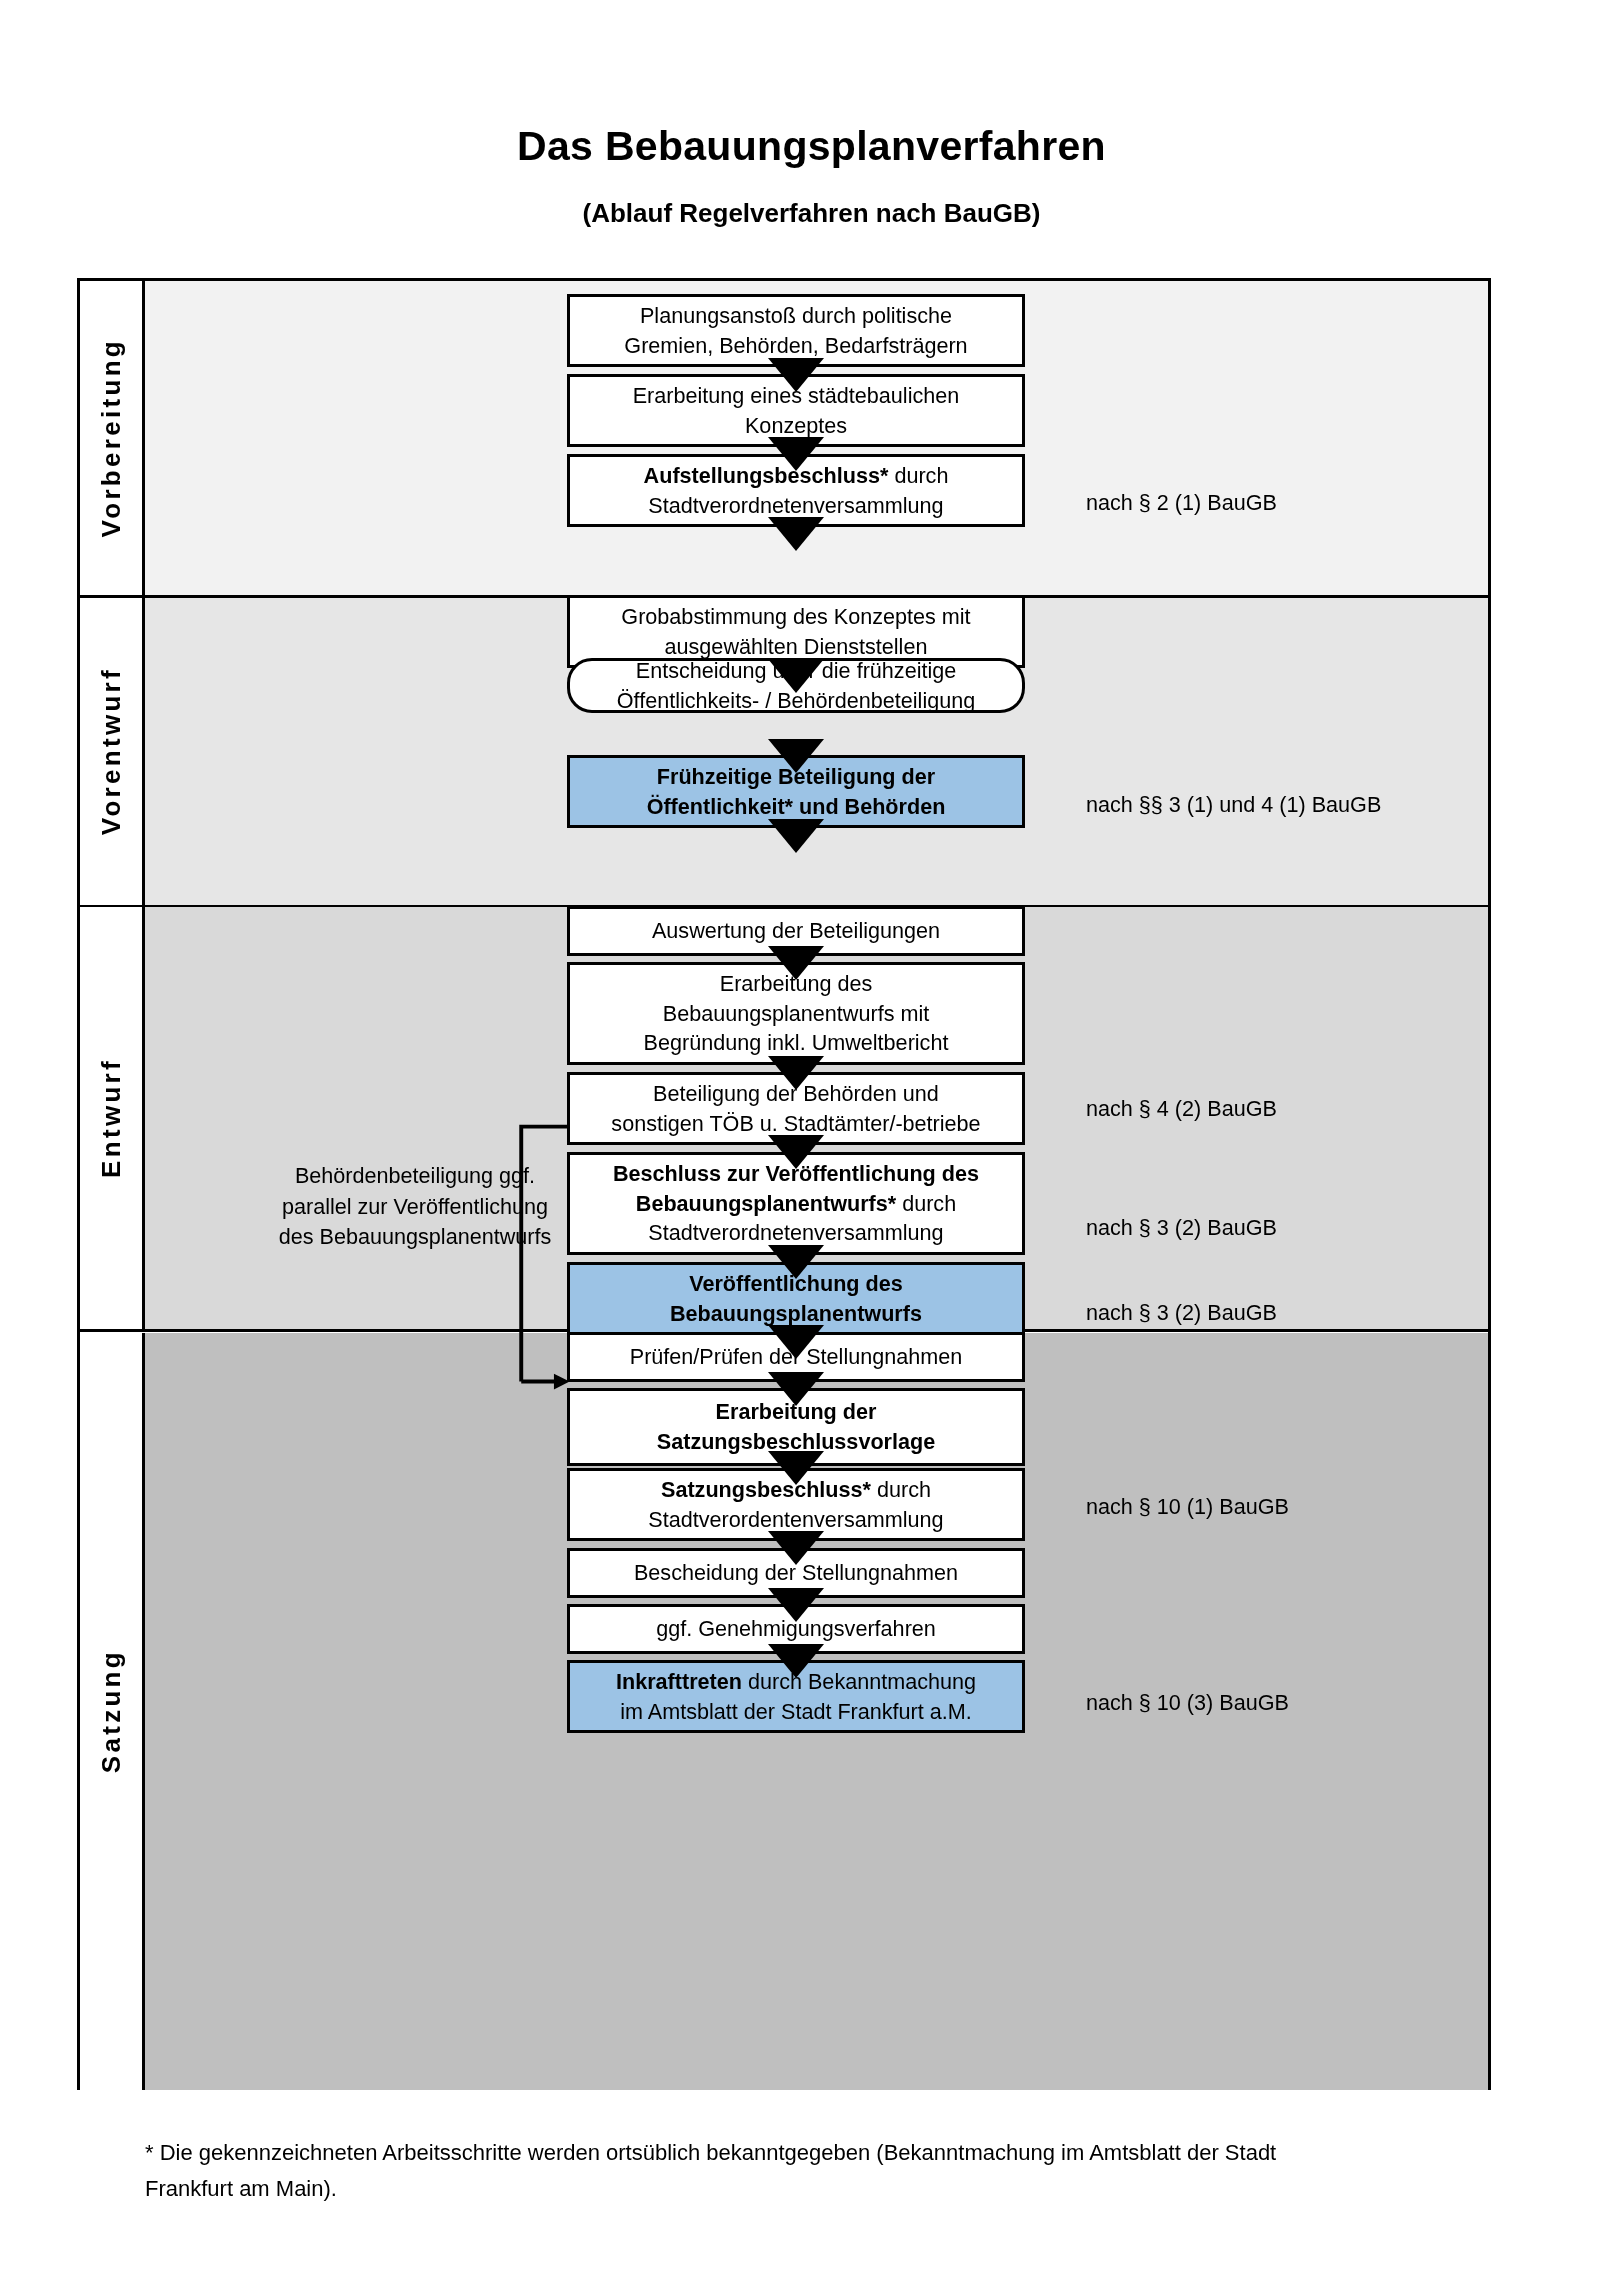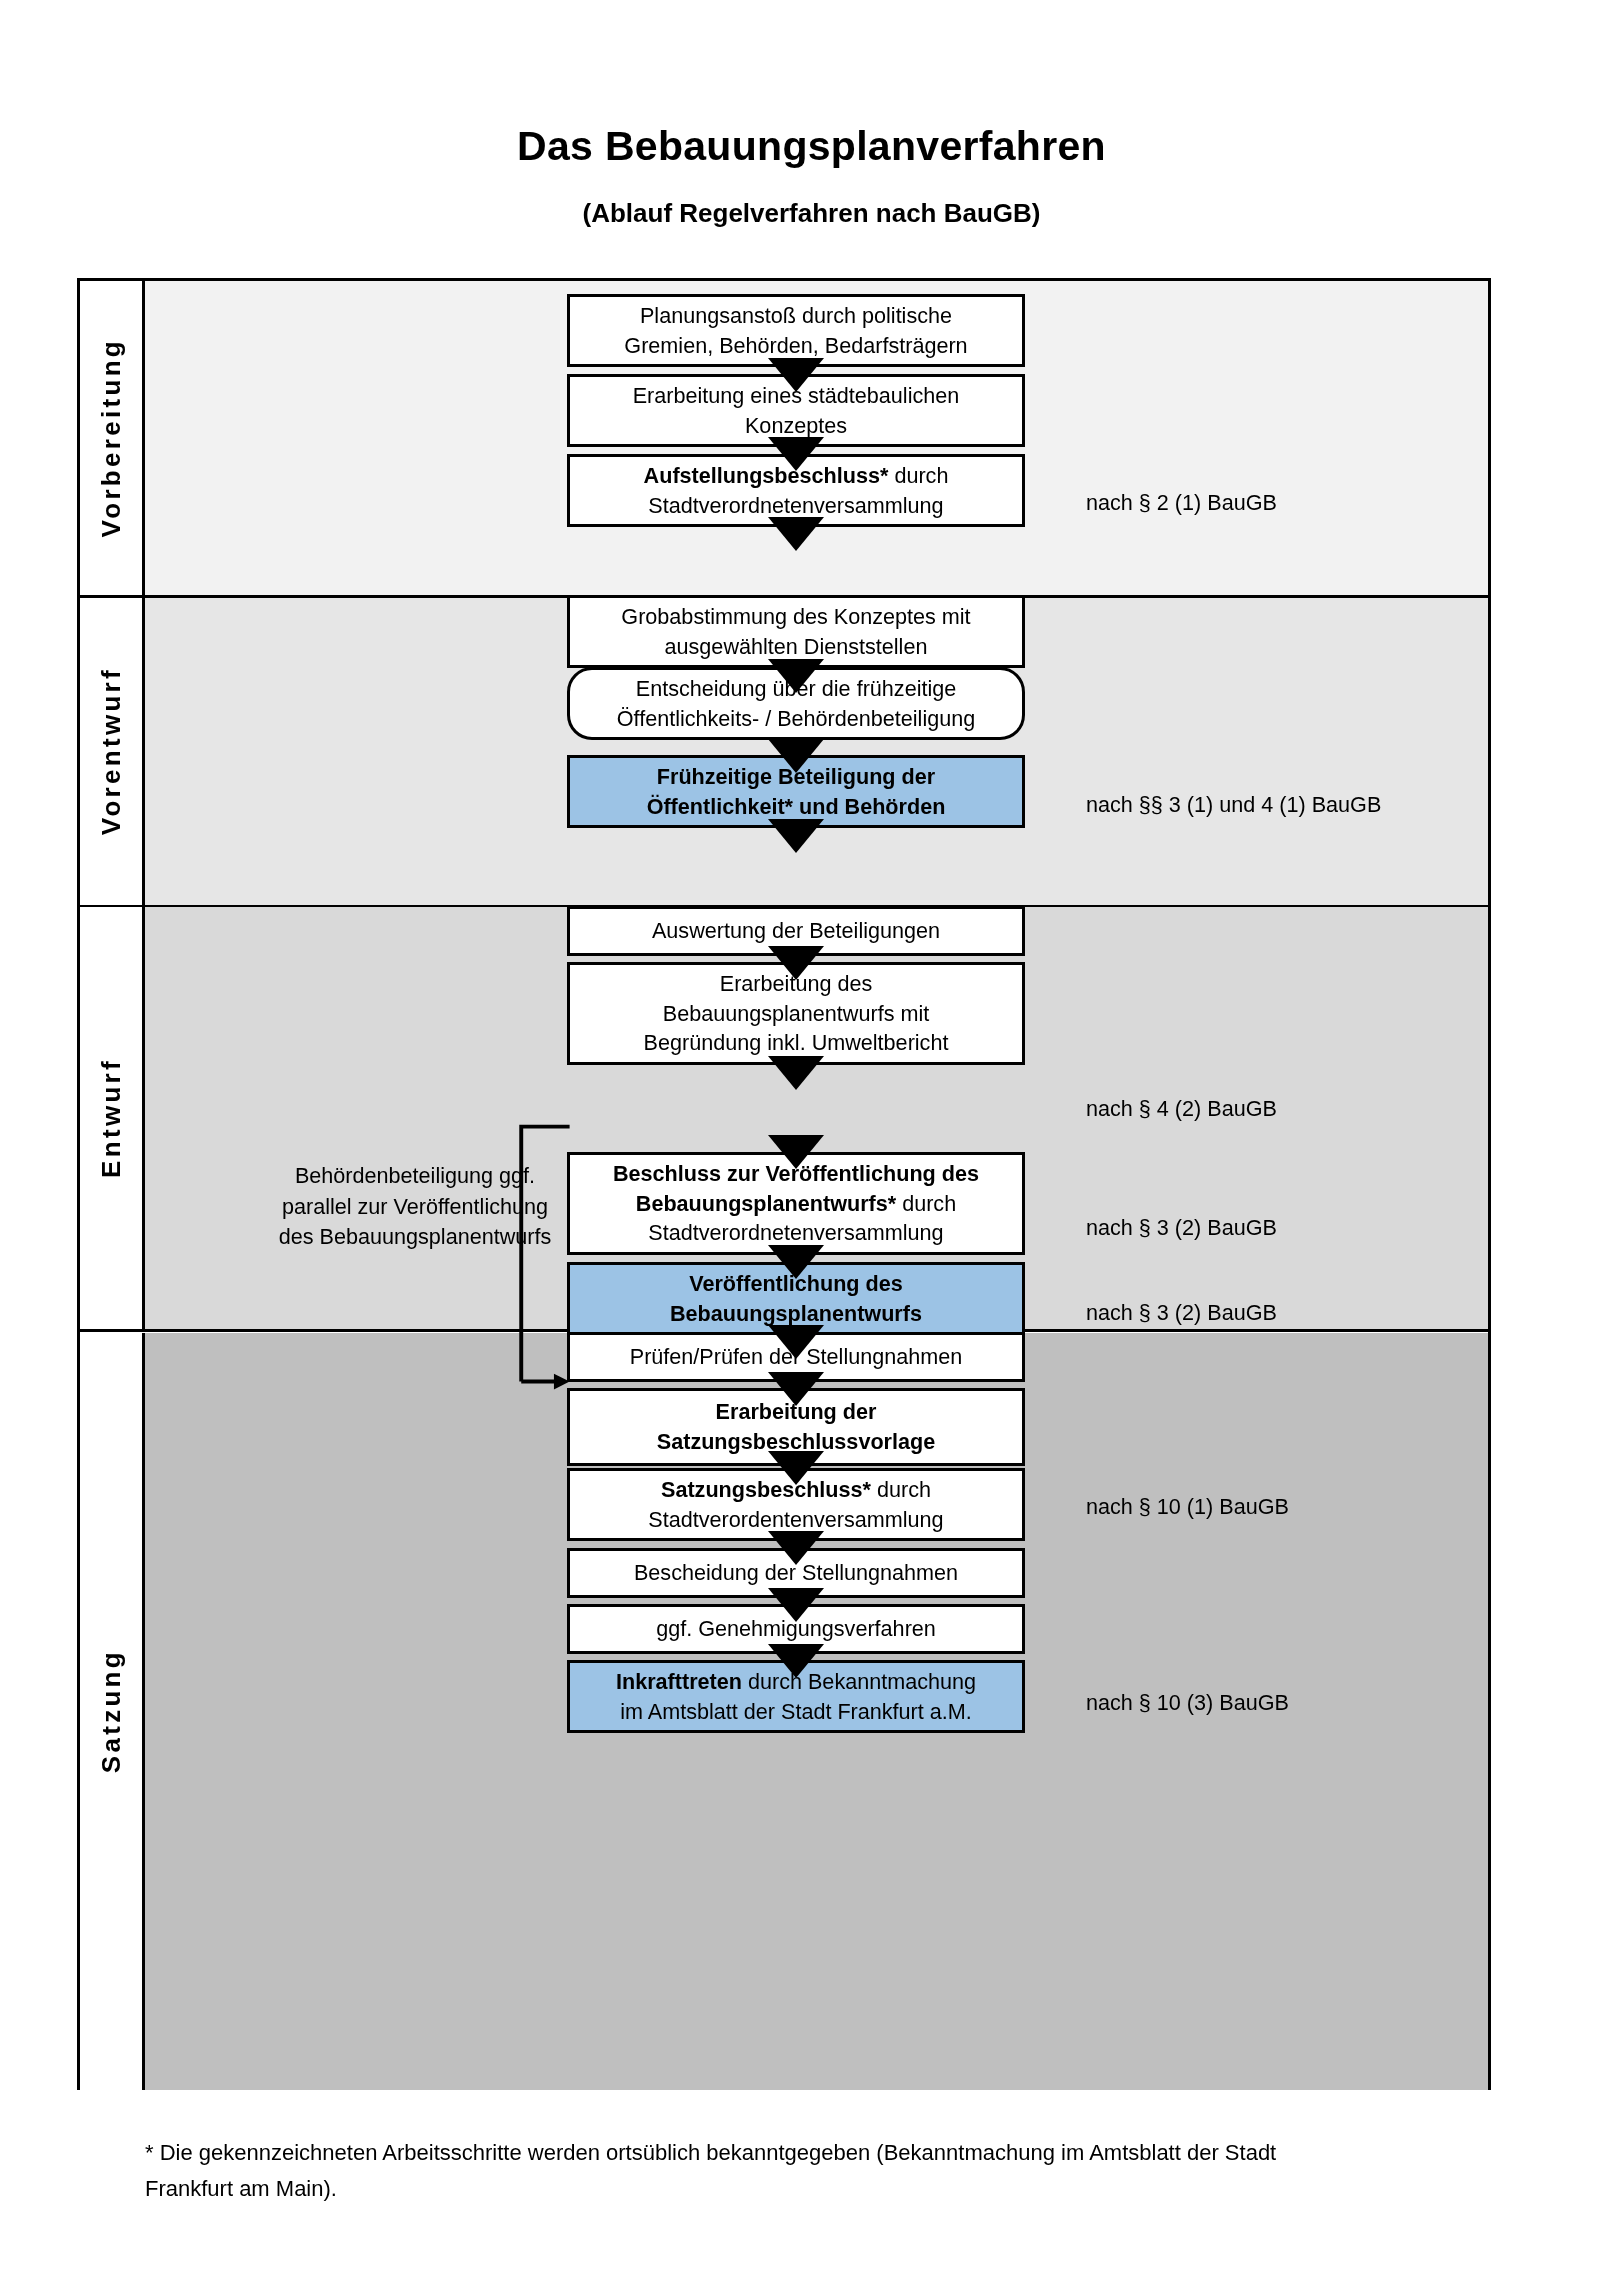--- a/index.html
+++ b/index.html
@@ -210,21 +210,21 @@
     <div class="phase-body">
 
       <div class="flowbox" style="top:-2.6px; height:73px;">
         <div>
           <span class="t">Grobabstimmung des Konzeptes mit</span>
           <span class="t">ausgewählten Dienststellen</span>
         </div>
       </div>
       <div class="arrow" style="top:61px;"></div>
 
-      <div class="flowbox" style="top:69px; height:73px;border-radius:25px;">
+      <div class="flowbox" style="top:60px; height:55px;border-radius:25px;">
         <div>
           <span class="t">Entscheidung über die frühzeitige</span>
           <span class="t">Öffentlichkeits- / Behördenbeteiligung</span>
         </div>
       </div>
       <div class="arrow" style="top:141px;"></div>
 
       <div class="flowbox blue" style="top:157px; height:73px; font-weight:bold;">
         <div>
           <span class="t">Frühzeitige Beteiligung der</span>
@@ -265,20 +265,26 @@
 
       <div class="flowbox" style="top:55px; height:103px;">
         <div>
           <span class="t">Erarbeitung des</span>
           <span class="t">Bebauungsplanentwurfs mit</span>
           <span class="t">Begründung inkl. Umweltbericht</span>
         </div>
       </div>
       <div class="arrow" style="top:149px;"></div>
 
+      <div class="flowbox" style="top:165px; height:73px;">
+        <div>
+          <span class="t">Beteiligung der Behörden und</span>
+          <span class="t">sonstigen TÖB u. Stadtämter/-betriebe</span>
+        </div>
+      </div>
       <div class="arrow" style="top:228px;"></div>
 
       <div class="flowbox" style="top:245px; height:103px;">
         <div>
           <span class="t"><b>Beschluss zur Veröffentlichung des</b></span>
           <span class="t"><b>Bebauungsplanentwurfs*</b><span> durch</span></span>
           <span class="t">Stadtverordnetenversammlung</span>
         </div>
       </div>
       <div class="arrow" style="top:338px;"></div>

